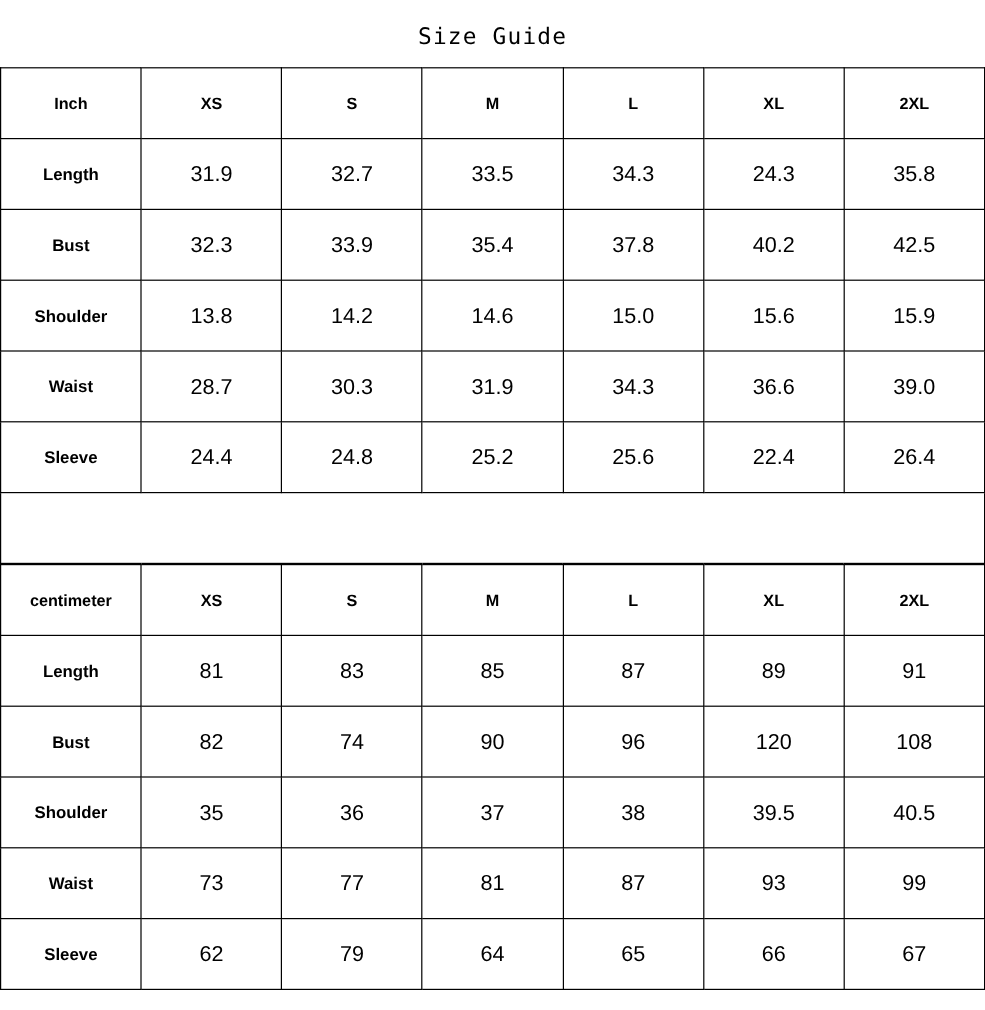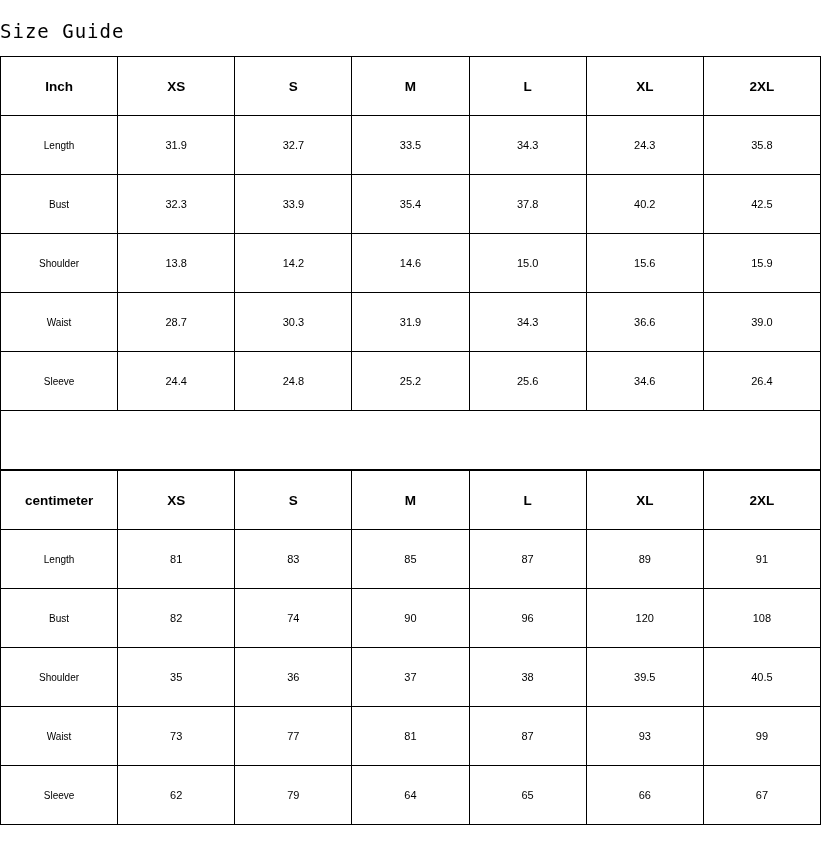--- a/index.html
+++ b/index.html
@@ -15,21 +15,21 @@
     overflow: hidden;
   }
   .page {
     position: relative;
     width: 821px;
     height: 842px;
     box-sizing: border-box;
     background: #ffffff;
   }
   .title {
-    text-align: left;
+    text-align: center;
     font-family: "DejaVu Sans Mono", monospace;
     font-size: 19px;
     letter-spacing: 1px;
     color: #000000;
     padding-top: 20px;
     padding-bottom: 14px;
   }
   table.size-table {
     width: 821px;
     border-collapse: collapse;
@@ -42,27 +42,27 @@
     vertical-align: middle;
     font-size: 13.5px;
     color: #000000;
   }
   table.size-table td.hdr-row-label,
   table.size-table td.hdr-size {
     font-weight: bold;
     font-size: 13.5px;
   }
   table.size-table td.row-label {
-    font-weight: normal;
-    font-size: 10px;
+    font-weight: bold;
+    font-size: 14px;
     margin-left: 36px;
   }
   table.size-table td.value {
     font-weight: normal;
-    font-size: 11px;
+    font-size: 18px;
   }
   
   col.c0 { width: 117px; }
   col.cx { width: 117px; }
 
   .spacer-row td {
     border-left: 1.5px solid #000000;
     border-right: 1.5px solid #000000;
     border-top: 1.5px solid #000000;
     border-bottom: 1.5px solid #000000;
@@ -145,21 +145,21 @@
         <td class="value">36.6</td>
         <td class="value">39.0</td>
       </tr>
 
       <tr>
         <td class="row-label">Sleeve</td>
         <td class="value">24.4</td>
         <td class="value">24.8</td>
         <td class="value">25.2</td>
         <td class="value">25.6</td>
-        <td class="value">34.6</td>
+        <td class="value">22.4</td>
         <td class="value">26.4</td>
       </tr>
 
       <tr class="spacer-row">
         <td colspan="7"></td>
       </tr>
     </tbody>
   </table>
 
   <table class="size-table">

